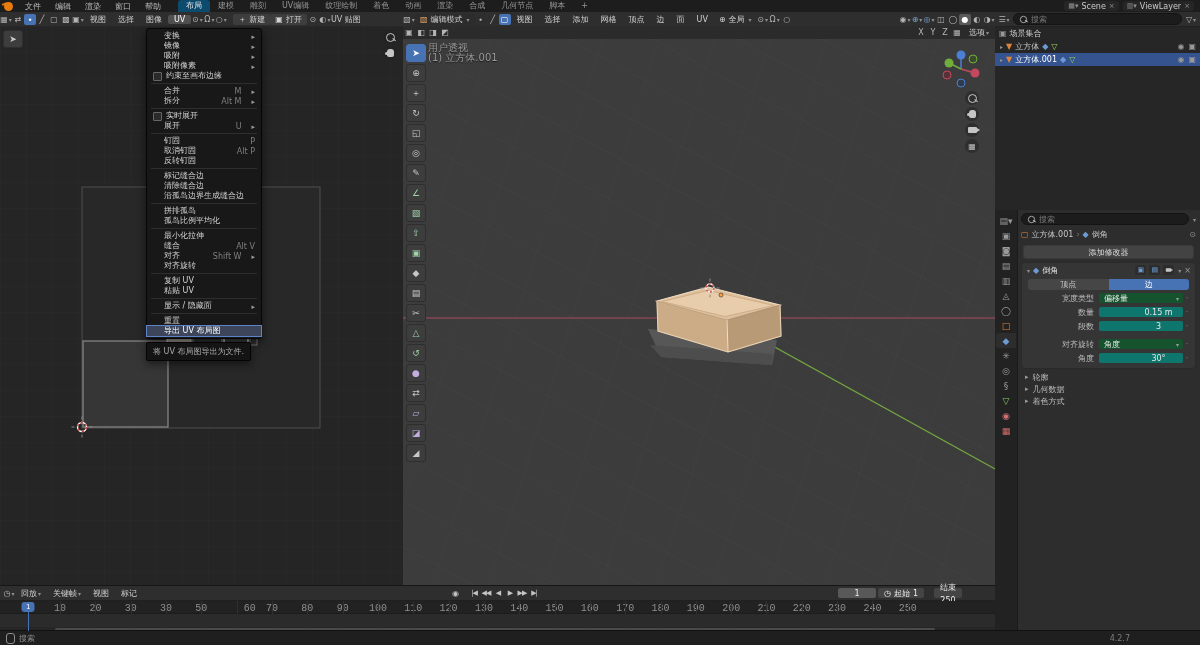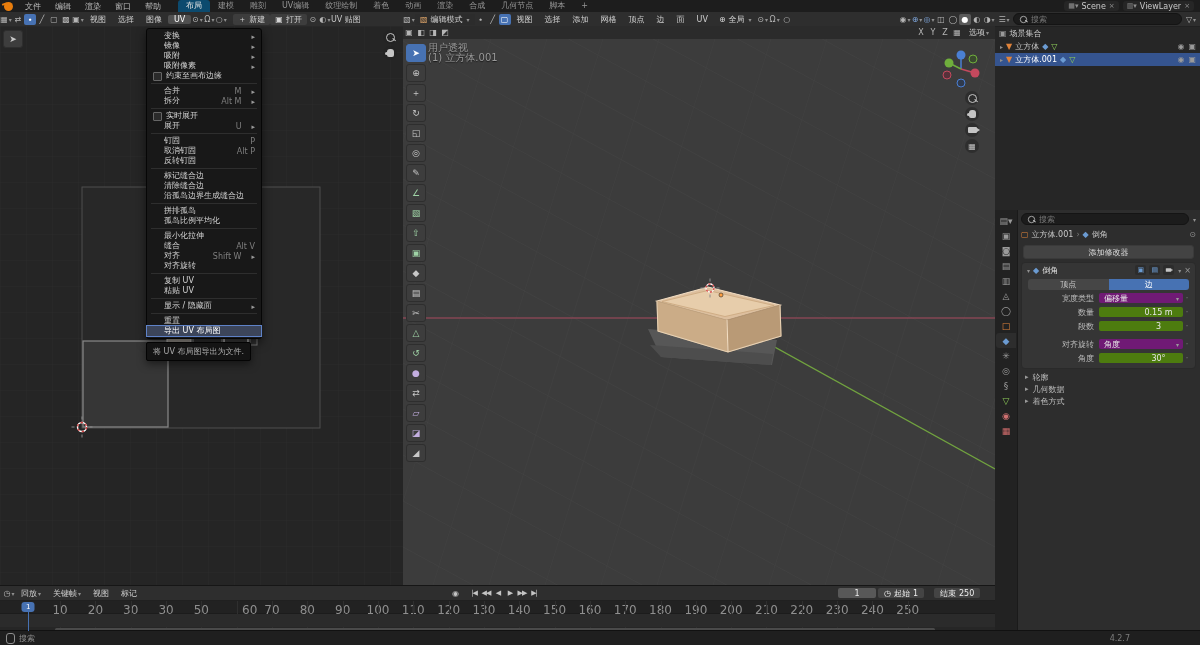--- a/index.html
+++ b/index.html
@@ -92,31 +92,31 @@
   #modpanel{margin:2px 4px;background:#353535;border:1px solid #2a2a2a;border-radius:4px;padding-bottom:4px;}
   #modhdr{display:flex;align-items:center;height:14px;padding:0 4px;gap:3px;font-size:8px;}
   .mtog{width:11px;height:10px;border-radius:2px;background:#2c2c2c;display:flex;align-items:center;justify-content:center;font-size:7px;color:#6b9bd2;}
   .mtog.off{color:#9a9a9a;}
   #modtabs{display:flex;margin:2px 6px;height:11px;border-radius:3px;overflow:hidden;}
   .mtab{flex:1;display:flex;align-items:center;justify-content:center;background:#464646;color:#c9c9c9;font-size:8px;}
   .mtab.active{background:#4772b3;color:#fff;}
   .frow{display:flex;align-items:center;height:12px;margin:2px 4px 0 0;font-size:8px;}
   .frow .flabel{width:72px;text-align:right;color:#bdbdbd;padding-right:5px;flex:0 0 auto;}
   .fctl{flex:1;height:10px;border-radius:2px;display:flex;align-items:center;justify-content:center;color:#e8e8e8;position:relative;}
-  .fctl.slider{background:#4d7c0f;padding-left:35px;}
-  .fctl.drop{background:#701a75;justify-content:flex-start;padding-left:5px;}
+  .fctl.slider{background:#0f766e;padding-left:35px;}
+  .fctl.drop{background:#14532d;justify-content:flex-start;padding-left:5px;}
   .fctl.drop .dcaret{position:absolute;right:4px;color:#9a9a9a;font-size:6px;}
   .frow .dot{width:8px;text-align:center;color:#777;flex:0 0 auto;}
   .psec{display:flex;align-items:center;height:12px;padding:0 8px;gap:4px;color:#bdbdbd;font-size:8px;}
   .psec .tri{font-size:7px;color:#9a9a9a;}
   
   #timeline{left:0;top:585px;width:995px;height:45px;background:#262626;border-top:1px solid #161616;}
   #tlhdr{display:flex;align-items:center;height:14px;background:#2e2e2e;border-bottom:1px solid #202020;font-size:8px;position:relative;}
   #tlruler{position:relative;height:12px;background:#222;border-bottom:1px solid #1c1c1c;}
-  .tick{position:absolute;top:2px;color:#8f8f8f;font-size:12px;transform:translateX(-50%);}
+  .tick{position:absolute;top:2px;color:#8f8f8f;font-size:10px;transform:translateX(-50%);font-family:Liberation Mono, monospace;}
   .tline{position:absolute;top:0;width:1px;height:30px;background:#2f2f2f;}
   #playhead{position:absolute;top:1px;width:13px;height:10px;background:#4772b3;border-radius:3px;color:#fff;font-size:7px;
             display:flex;align-items:center;justify-content:center;transform:translateX(-50%);z-index:3;}
   #phline{position:absolute;top:11px;width:1px;height:19px;background:#4772b3;z-index:3;}
   #tltrack{position:relative;height:13px;background:#2b2b2b;}
   #tlscroll{position:relative;height:5px;}
   #tlscroll .bar{position:absolute;left:55px;right:60px;top:1px;height:3px;background:#4a4a4a;border-radius:2px;}
   .pbtn{min-width:12px;height:11px;display:inline-flex;align-items:center;justify-content:center;color:#c5c5c5;font-size:7px;letter-spacing:-1px;}
   .fld{background:#585858;border-radius:2px;height:10px;display:inline-flex;align-items:center;justify-content:center;color:#eee;padding:0 6px;gap:3px;font-size:8px;}
   .fld.dark{background:#444;}
@@ -698,21 +698,21 @@
           <span class="pbtn">◀◀</span>
           <span class="pbtn">◀</span>
           <span class="pbtn">▶</span>
           <span class="pbtn">▶▶</span>
           <span class="pbtn">▶|</span>
         </span>
       <span class="fld abs" style="left:838px;width:26px;">
           <span>1</span>
         </span>
       <span class="fld dark abs" style="left:878px;">◷ <span>起始</span><span>1</span></span>
-      <span class="fld dark abs" style="left:934px;">
+      <span class="fld dark abs" style="left:934px;flex-direction:column;">
           <span>结束</span>
           <span>250</span>
         </span>
     </div>
     <div id="tlruler">
         <span class="tick" style="left: 60.088px;">10</span>
         <span class="tline" style="left: 60.088px;"></span>
         <span class="tick" style="left: 95.408px;">20</span>
         <span class="tline" style="left: 95.408px;"></span>
         <span class="tick" style="left: 130.728px;">30</span>

